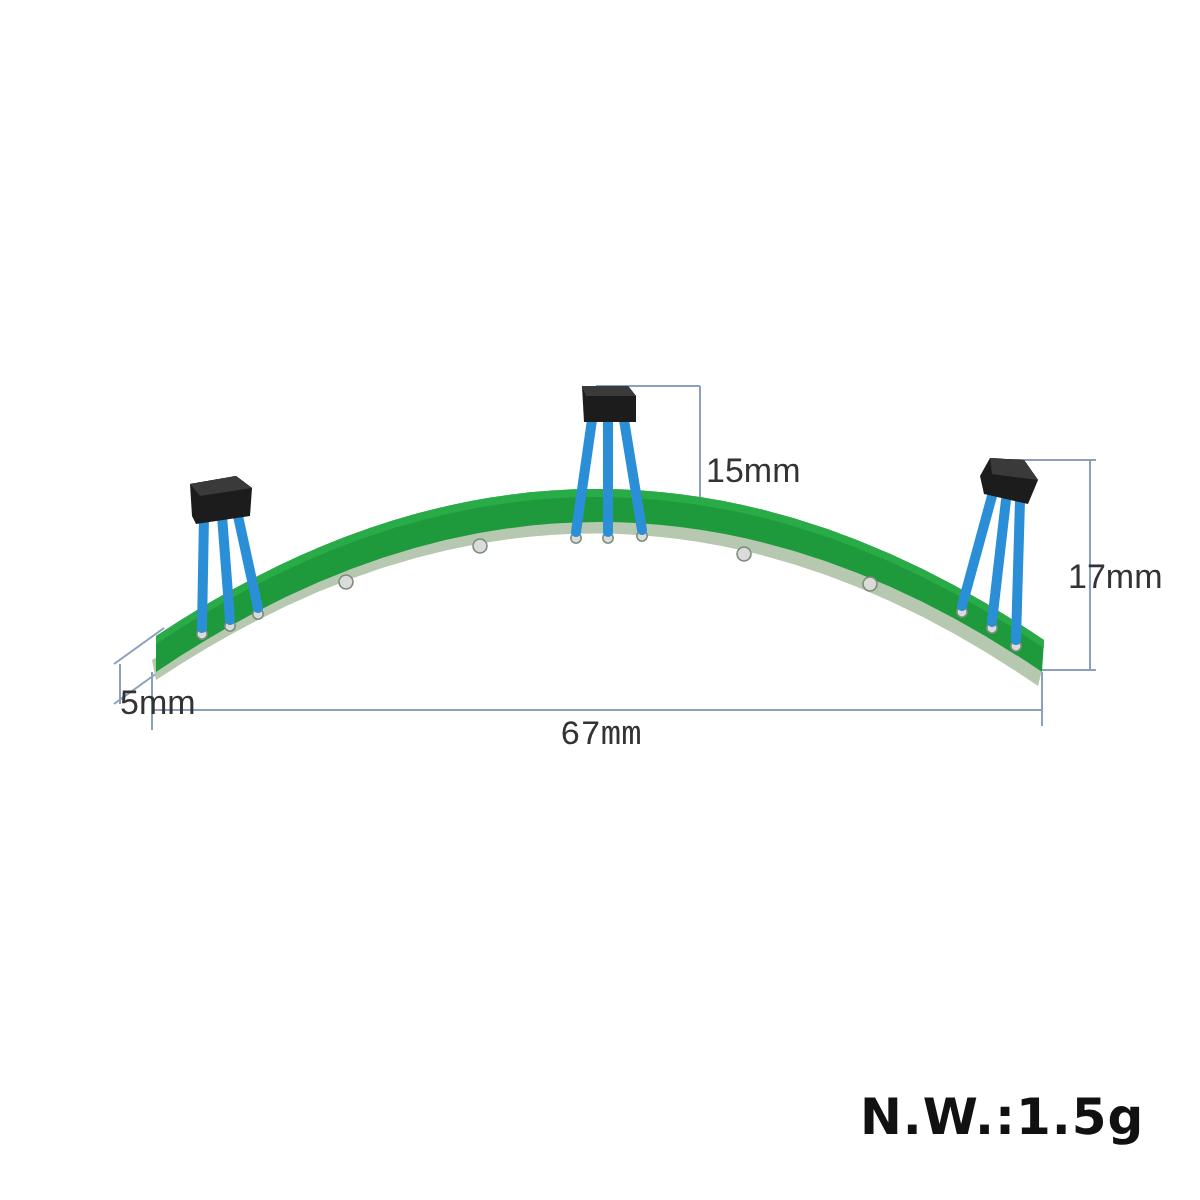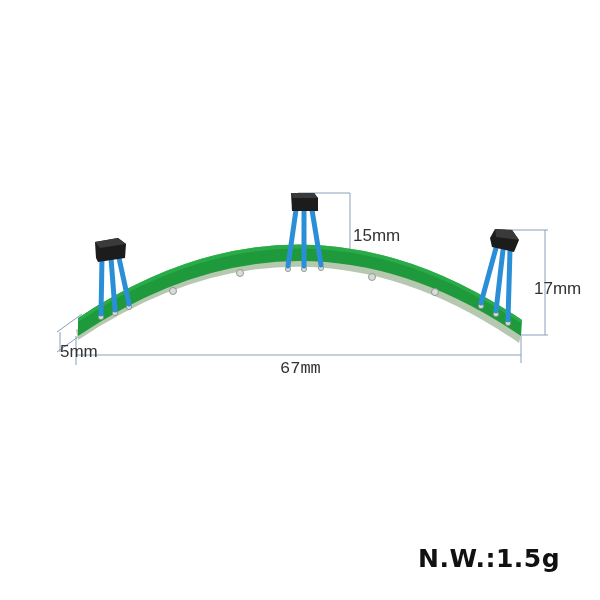--- a/index.html
+++ b/index.html
@@ -1,19 +1,19 @@
 <!DOCTYPE html>
 <html><head>
 <meta charset="utf-8">
 <style>
   html,body{margin:0;padding:0;background:#ffffff;}
   #stage{position:relative;width:600px;height:600px;overflow:hidden;background:#fff;}
   svg{position:absolute;left:0;top:0;}
   .dim-label{position:absolute;font-family:"Liberation Sans",sans-serif;font-size:17px;color:#333;white-space:nowrap;}
-  .nw{position:absolute;left:418px;top:544px;font-family:"DejaVu Sans",sans-serif;font-weight:bold;font-size:25px;color:#111;letter-spacing:0.5px;}
+  .nw{position:absolute;left:430px;top:544px;font-family:"DejaVu Sans",sans-serif;font-weight:bold;font-size:25px;color:#111;letter-spacing:0.5px;}
 </style>
 </head>
 <body>
 
 <div id="stage">
   <svg width="600" height="600" viewBox="0 0 600 600">
 
     <g stroke="#8aa0bc" stroke-width="1" fill="none">
 
       <line x1="76" y1="355" x2="521" y2="355"></line>

